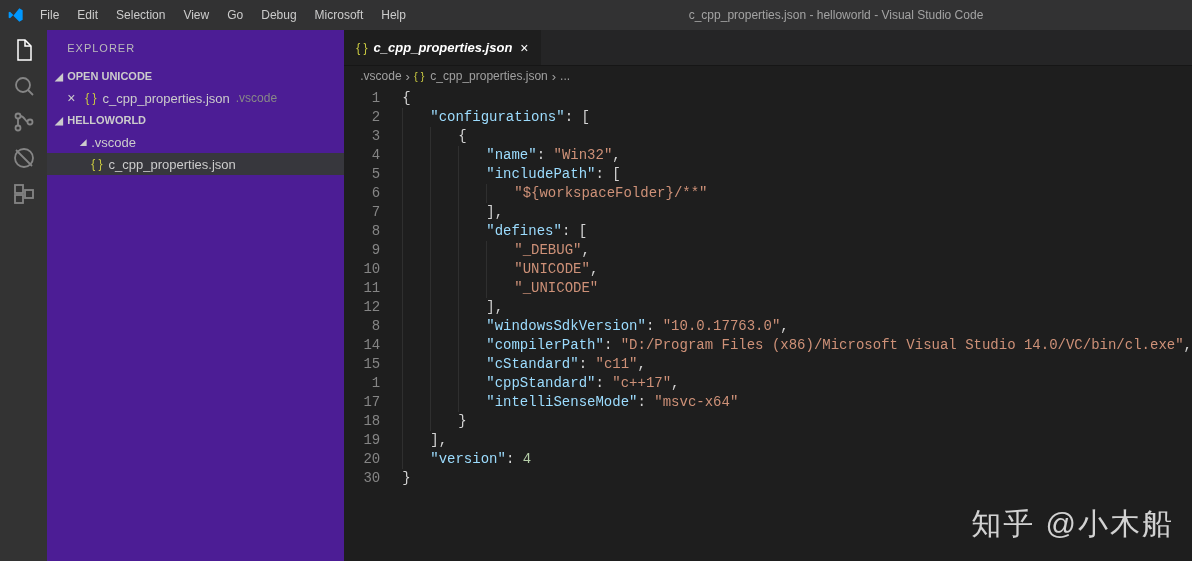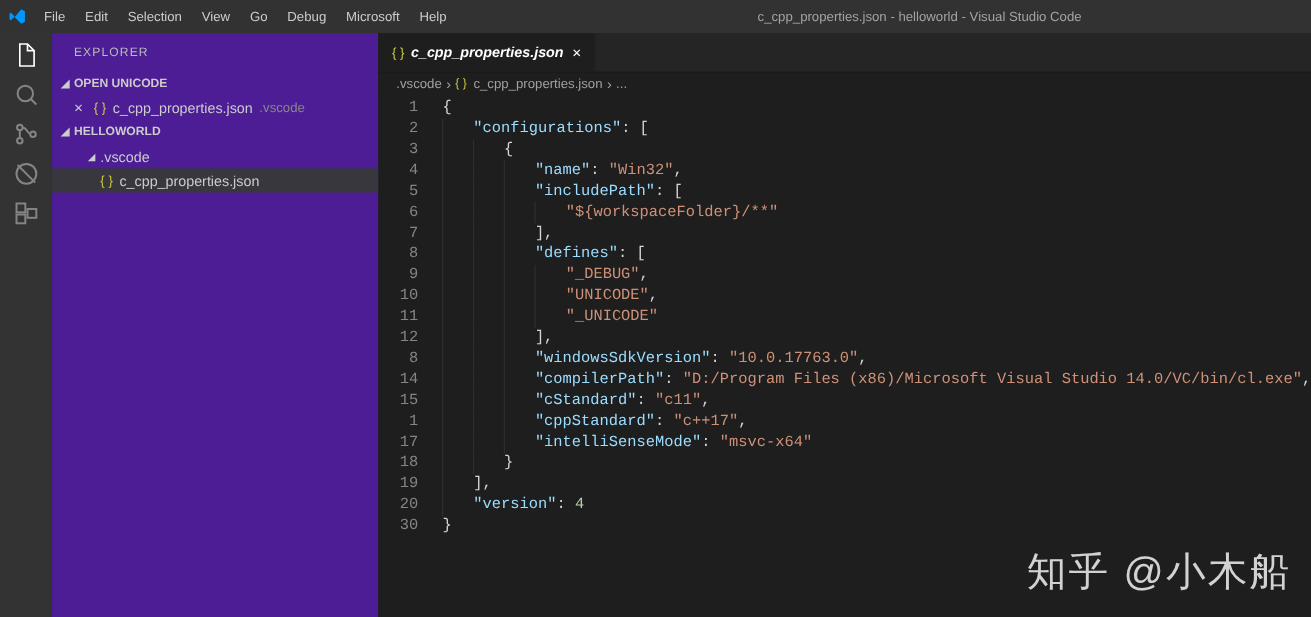--- a/index.html
+++ b/index.html
@@ -34,21 +34,21 @@
 .bc-sep { margin:0 4px; font-size:13px;}
 .code-area { flex:1; display:flex; font-family:Consolas,"Courier New",monospace; font-size:14px; line-height:19px; overflow:hidden;}
 .gutter { width:50px; text-align:right; color:#858585; padding-right:14px; user-select:none; padding-top:2px;}
 .code-content { flex:1; padding-top:2px; position:relative; white-space:pre; overflow-y:hidden;}
 .codeline { height:19px; padding-left:8px;}
 .indent-guide { border-left:1px solid rgba(255,255,255,0.08); display:inline-block; width:28px; height:19px; vertical-align:top; box-sizing:border-box;}
 .tk-punc { color:#d4d4d4; }
 .tk-key { color:#9cdcfe; }
 .tk-str { color:#ce9178; }
 .tk-num { color:#b5cea8; }
-.watermark { position:absolute; right:18px; bottom:16px; color:rgba(255,255,255,0.8); font-family:"PingFang SC","Microsoft YaHei",sans-serif; font-size:36px; letter-spacing:2px;}
+.watermark { position:absolute; right:18px; bottom:16px; color:rgba(255,255,255,0.8); font-family:"PingFang SC","Microsoft YaHei",sans-serif; font-size:30px; letter-spacing:2px;}
 </style>
 </head>
 <body>
 
 <div class="titlebar">
   <svg class="logo" viewBox="0 0 24 24">
       <path fill="#0098ff" d="M17 2l5 3v14l-5 3-9-9 9-11zM3 7l5 5-5 5-2-1V8l2-1z"></path>
     </svg>
   <div class="menubar">
     <div class="menu-item">File</div>

